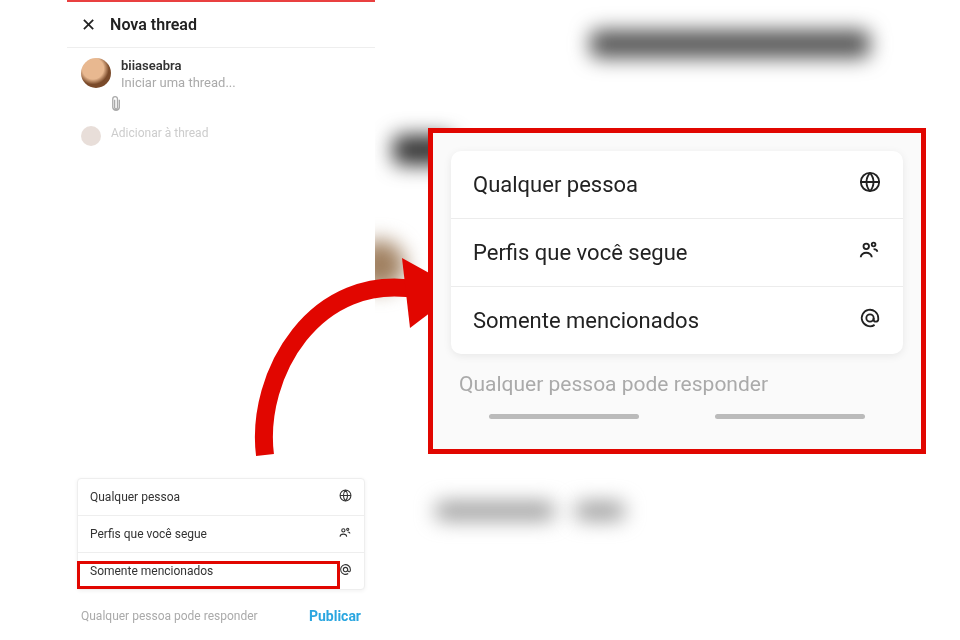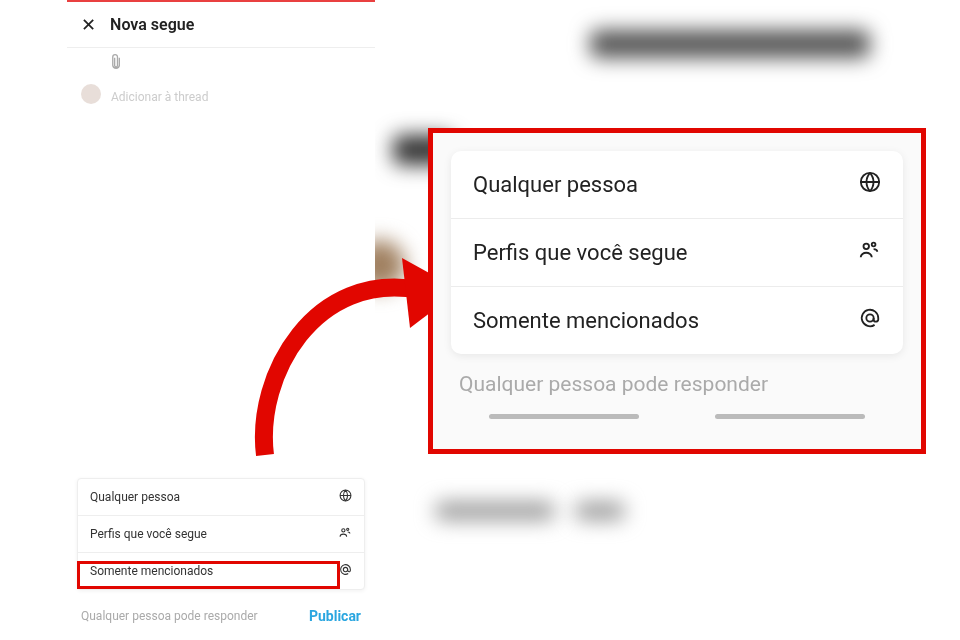--- a/index.html
+++ b/index.html
@@ -52,21 +52,21 @@
   .avatar {
     width: 30px; height: 30px; border-radius: 50%;
     background: radial-gradient(circle at 40% 35%, #e8b890 0 40%, #7a4a2a 60%);
     flex-shrink: 0;
   }
   .compose-col { display: flex; flex-direction: column; }
   .username { font-size: 13px; font-weight: 600; color: #333; }
   .placeholder { font-size: 13px; color: #aaa; margin-top: 2px; }
   .attach-row { display: flex; align-items: center; padding-left: 42px; margin-top: 6px; gap: 10px; }
   .attach-icon { color: #aaa; font-size: 15px; transform: rotate(-45deg); }
-  .add-thread-row { display: flex; align-items: flex-end; padding: 10px 14px; gap: 10px; }
+  .add-thread-row { display: flex; align-items: flex-start; padding: 10px 14px; gap: 10px; }
   .avatar-small {
     width: 20px; height: 20px; border-radius: 50%;
     background: #d8c8c0; opacity: .6;
   }
   .add-thread-text { font-size: 12px; color: #ccc; }
 
   .spacer { flex: 1; }
 
   .small-menu {
     margin: 0 10px 4px 10px;
@@ -148,23 +148,30 @@
   <div class="blob b1"></div>
   <div class="blob b2"></div>
   <div class="blob b3"></div>
   <div class="blob b5"></div>
   <div class="blob b6"></div>
 </div>
 
 <div class="phone">
   <div class="phone-header">
     <span class="close">✕</span>
-    <span class="title">Nova segue</span>
-  </div>
-
+    <span class="title">Nova thread</span>
+  </div>
+
+  <div class="compose">
+    <div class="avatar"></div>
+    <div class="compose-col">
+      <span class="username">biiaseabra</span>
+      <span class="placeholder">Iniciar uma thread...</span>
+    </div>
+  </div>
   <div class="attach-row">
     <span class="attach-icon">
       <svg width="16" height="16" viewBox="0 0 24 24" fill="none" stroke="#aaa" stroke-width="2">
           <path d="M21 11l-8 8a5 5 0 01-7-7l9-9a3.5 3.5 0 015 5l-9 9a2 2 0 01-3-3l8-8"></path>
         </svg>
     </span>
   </div>
   <div class="add-thread-row">
     <div class="avatar-small"></div>
     <span class="add-thread-text">Adicionar à thread</span>

